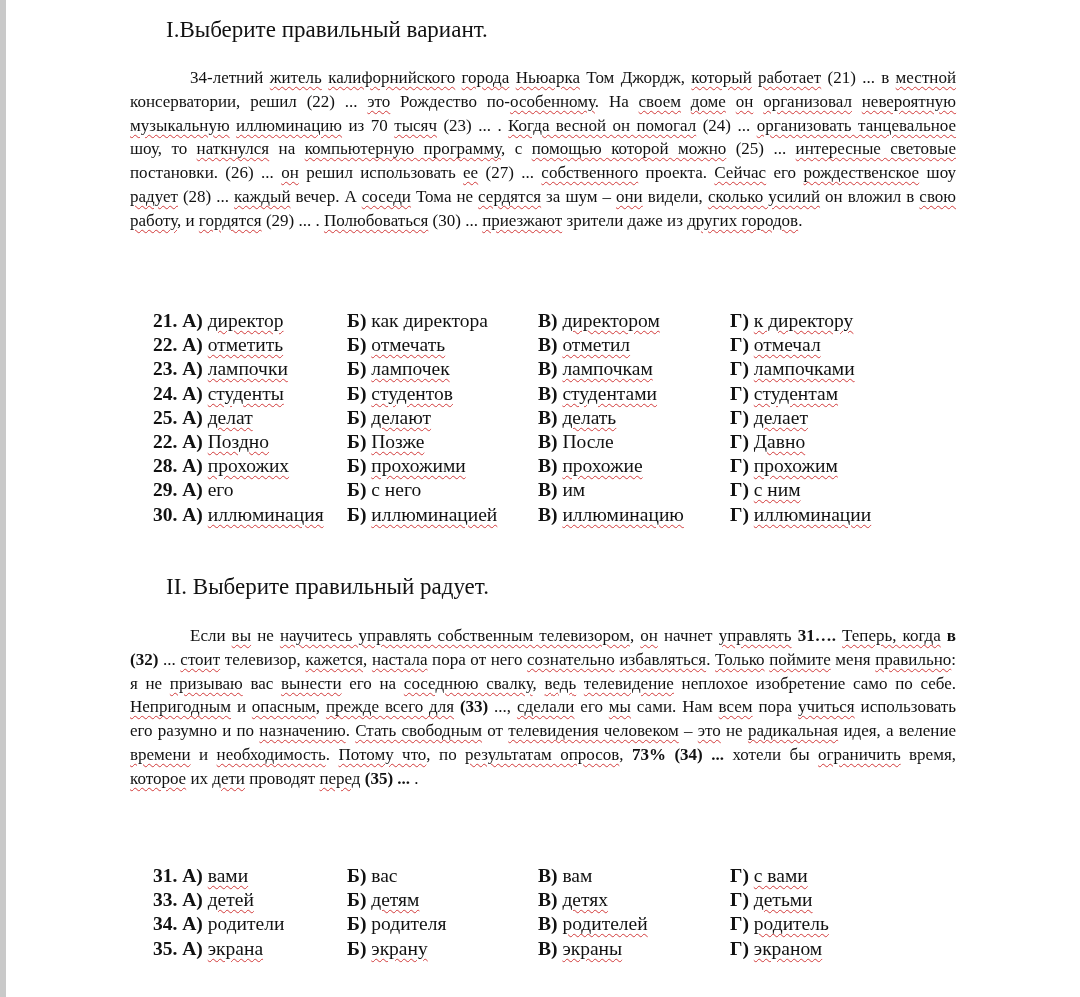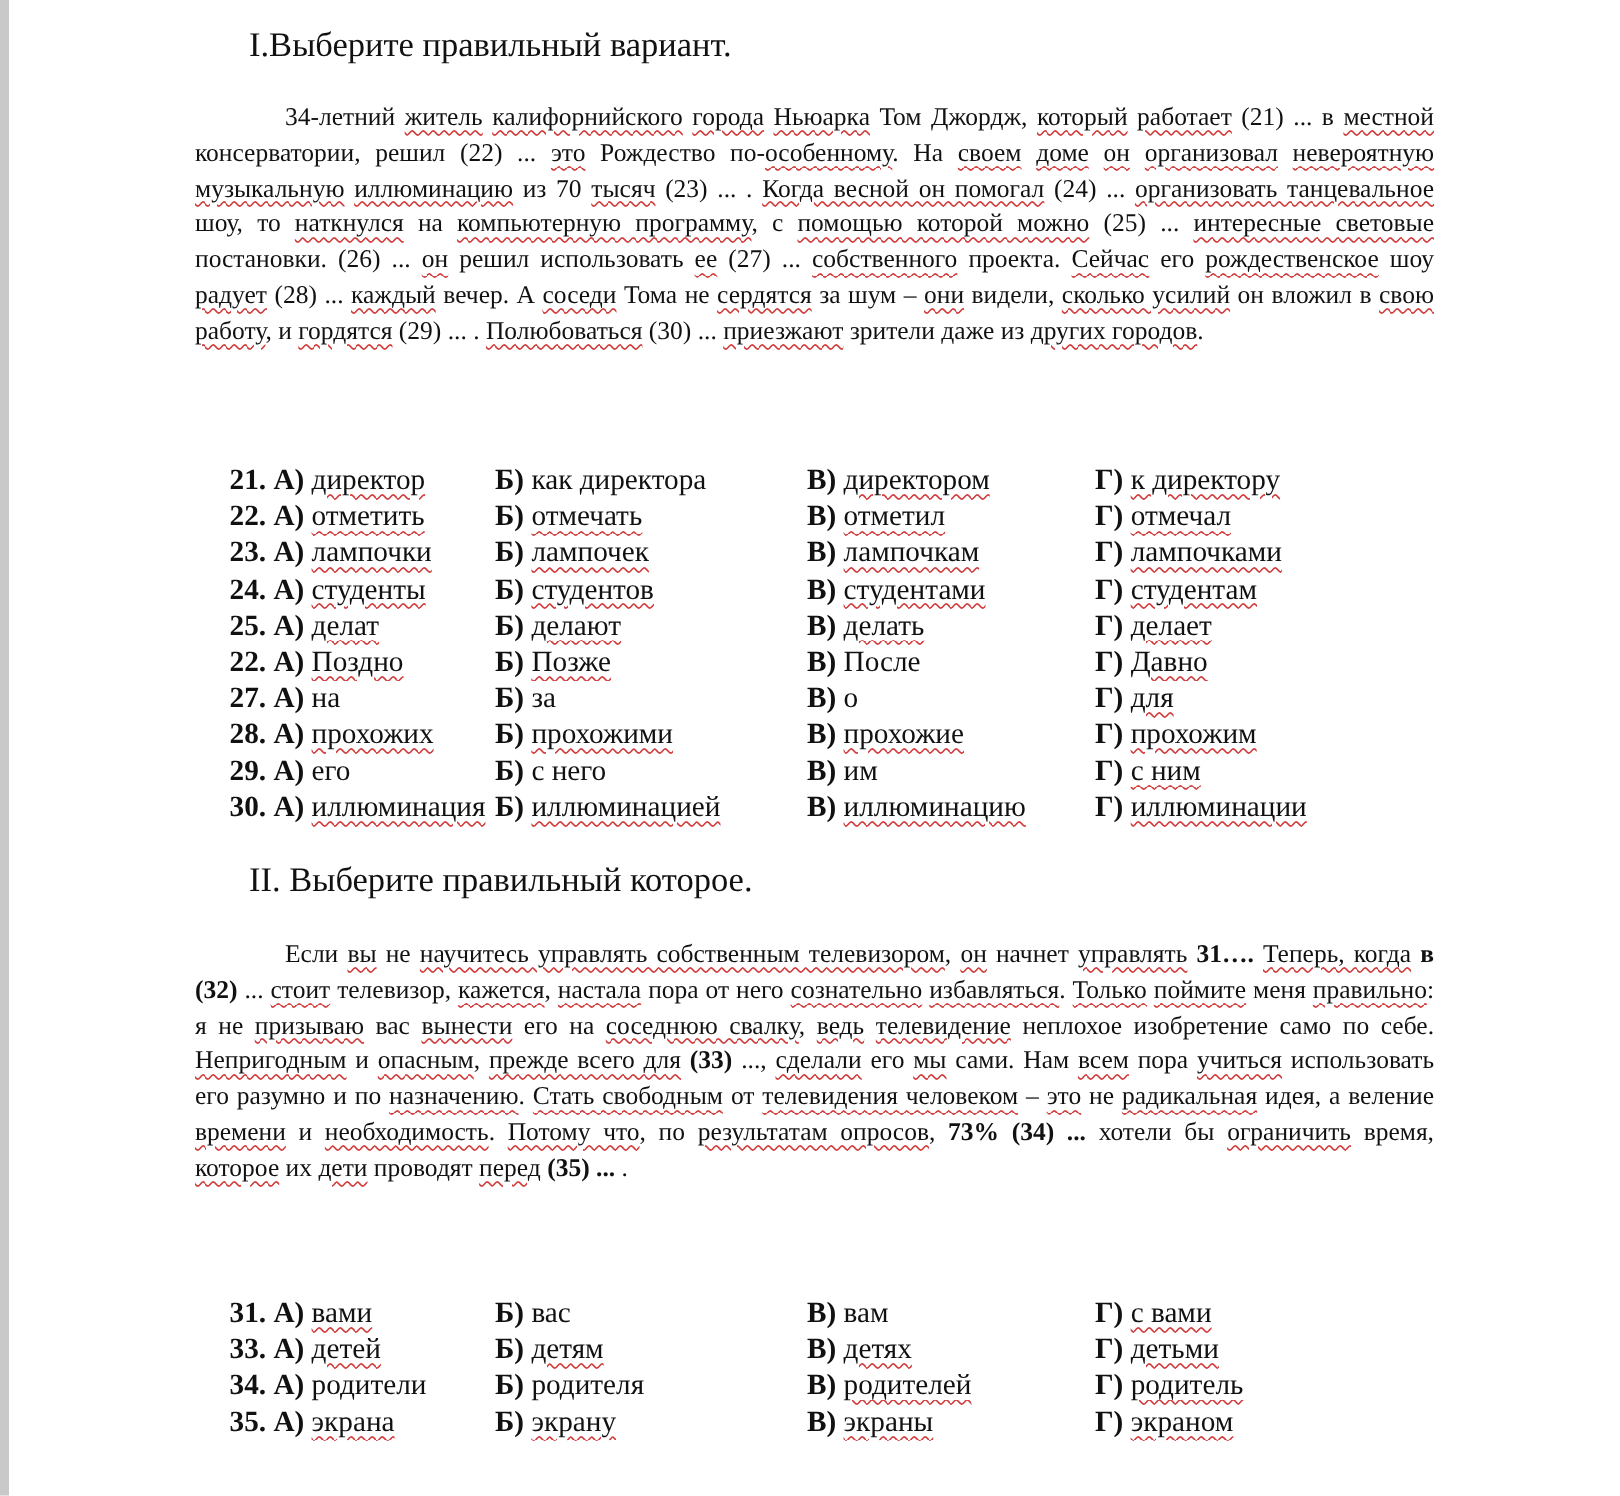--- a/index.html
+++ b/index.html
@@ -16,21 +16,21 @@
   .para {
     position: absolute; left: 0; width: 826px; font-size: 17px; line-height: 23.8px;
     text-align: justify; text-align-last: left;
   }
   .para .indent { display: inline-block; width: 60px; }
   .sp { text-decoration: underline wavy #d23a3a; text-decoration-thickness: 1px; text-underline-offset: 3px; }
   .b { font-weight: bold; }
   .opts { position: absolute; left: 0; width: 830px; font-size: 19.5px; }
   .opt-row { position: relative; height: 24.2px; line-height: 24.2px; white-space: nowrap; }
   .opt-cell { position: absolute; top: 0; margin-left: 23px; }
-  .c0 { left: 0; } .c1 { left: 177px; text-align: right; } .c2 { left: 385px; } .c3 { left: 577px; }
+  .c0 { left: 0; } .c1 { left: 194px; text-align: right; } .c2 { left: 385px; } .c3 { left: 577px; }
   .num, .lbl { font-weight: bold; }
 </style>
 </head>
 <body>
 
 <div class="left-strip"></div>
 
 <div class="page">
   <div class="heading" style="top:19px">I.Выберите правильный вариант.</div>
   <div class="para" style="top:66px">
@@ -67,46 +67,40 @@
         <span class="opt-cell c2"><span class="lbl">В) </span><span class="sp">делать</span></span>
         <span class="opt-cell c3"><span class="lbl">Г) </span><span class="sp">делает</span></span>
       </div>
       <div class="opt-row">
         <span class="opt-cell c0"><span class="num">22. </span><span class="lbl">А) </span><span class="sp">Поздно</span></span>
         <span class="opt-cell c1"><span class="lbl">Б) </span><span class="sp">Позже</span></span>
         <span class="opt-cell c2"><span class="lbl">В) </span><span>После</span></span>
         <span class="opt-cell c3"><span class="lbl">Г) </span><span class="sp">Давно</span></span>
       </div>
       <div class="opt-row">
-        <span class="opt-cell c0"><span class="num">27. </span><span class="lbl">А) </span><span>на</span></span>
-        <span class="opt-cell c1"><span class="lbl">Б) </span><span>за</span></span>
-        <span class="opt-cell c2"><span class="lbl">В) </span><span>о</span></span>
-        <span class="opt-cell c3"><span class="lbl">Г) </span><span class="sp">для</span></span>
-      </div>
-      <div class="opt-row">
         <span class="opt-cell c0"><span class="num">28. </span><span class="lbl">А) </span><span class="sp">прохожих</span></span>
         <span class="opt-cell c1"><span class="lbl">Б) </span><span class="sp">прохожими</span></span>
         <span class="opt-cell c2"><span class="lbl">В) </span><span class="sp">прохожие</span></span>
         <span class="opt-cell c3"><span class="lbl">Г) </span><span class="sp">прохожим</span></span>
       </div>
       <div class="opt-row">
         <span class="opt-cell c0"><span class="num">29. </span><span class="lbl">А) </span><span>его</span></span>
         <span class="opt-cell c1"><span class="lbl">Б) </span><span>с него</span></span>
         <span class="opt-cell c2"><span class="lbl">В) </span><span>им</span></span>
         <span class="opt-cell c3"><span class="lbl">Г) </span><span class="sp">с ним</span></span>
       </div>
       <div class="opt-row">
         <span class="opt-cell c0"><span class="num">30. </span><span class="lbl">А) </span><span class="sp">иллюминация</span></span>
         <span class="opt-cell c1"><span class="lbl">Б) </span><span class="sp">иллюминацией</span></span>
         <span class="opt-cell c2"><span class="lbl">В) </span><span class="sp">иллюминацию</span></span>
         <span class="opt-cell c3"><span class="lbl">Г) </span><span class="sp">иллюминации</span></span>
       </div>
     </div>
 
-  <div class="heading" style="top:576px">II. Выберите правильный которое.</div>
+  <div class="heading" style="top:576px">II. Выберите правильный радует.</div>
   <div class="para" style="top:624px">
     <span class="indent"></span><span id="p2"><span>Если </span><span class="sp">вы</span><span> не </span><span class="sp">научитесь управлять собственным телевизором</span><span>, </span><span class="sp">он</span><span> начнет </span><span class="sp">управлять</span><span> </span><span class="b">31…. </span><span class="sp">Теперь, когда</span><span> </span><span class="b">в (32)</span><span> ... </span><span class="sp">стоит</span><span> телевизор, </span><span class="sp">кажется</span><span>, </span><span class="sp">настала</span><span> пора от него </span><span class="sp">сознательно</span><span> </span><span class="sp">избавляться</span><span>. </span><span class="sp">Только</span><span> </span><span class="sp">поймите</span><span> меня </span><span class="sp">правильно</span><span>: я не </span><span class="sp">призываю</span><span> вас </span><span class="sp">вынести</span><span> его на </span><span class="sp">соседнюю свалку</span><span>, </span><span class="sp">ведь</span><span> </span><span class="sp">телевидение</span><span> неплохое изобретение само по себе. </span><span class="sp">Непригодным</span><span> и </span><span class="sp">опасным</span><span>, </span><span class="sp">прежде всего для</span><span> </span><span class="b">(33)</span><span> ..., </span><span class="sp">сделали</span><span> его </span><span class="sp">мы</span><span> сами. Нам </span><span class="sp">всем</span><span> пора </span><span class="sp">учиться</span><span> </span><span>использовать его разумно и по </span><span class="sp">назначению</span><span>. </span><span class="sp">Стать свободным</span><span> от </span><span class="sp">телевидения человеком</span><span> </span><span>– </span><span class="sp">это</span><span> не </span><span class="sp">радикальная</span><span> идея, а веление </span><span class="sp">времени</span><span> и </span><span class="sp">необходимость</span><span>. </span><span class="sp">Потому что</span><span>, по </span><span class="sp">результатам опросов</span><span>, </span><span class="b">73% (34) ...</span><span> хотели бы </span><span class="sp">ограничить</span><span> время, </span><span class="sp">которое</span><span> их </span><span class="sp">дети</span><span> проводят </span><span class="sp">перед</span><span> </span><span class="b">(35) ...</span><span> .</span></span>
   </div>
   <div class="opts" id="opts2" style="top:864px">
       <div class="opt-row">
         <span class="opt-cell c0"><span class="num">31. </span><span class="lbl">А) </span><span class="sp">вами</span></span>
         <span class="opt-cell c1"><span class="lbl">Б) </span><span>вас</span></span>
         <span class="opt-cell c2"><span class="lbl">В) </span><span>вам</span></span>
         <span class="opt-cell c3"><span class="lbl">Г) </span><span class="sp">с вами</span></span>
       </div>

